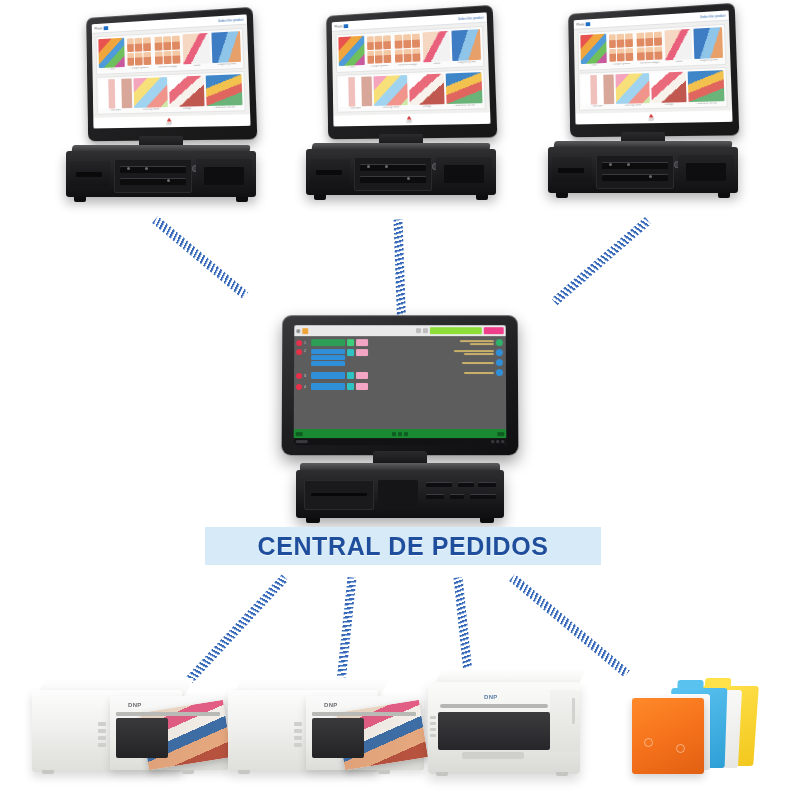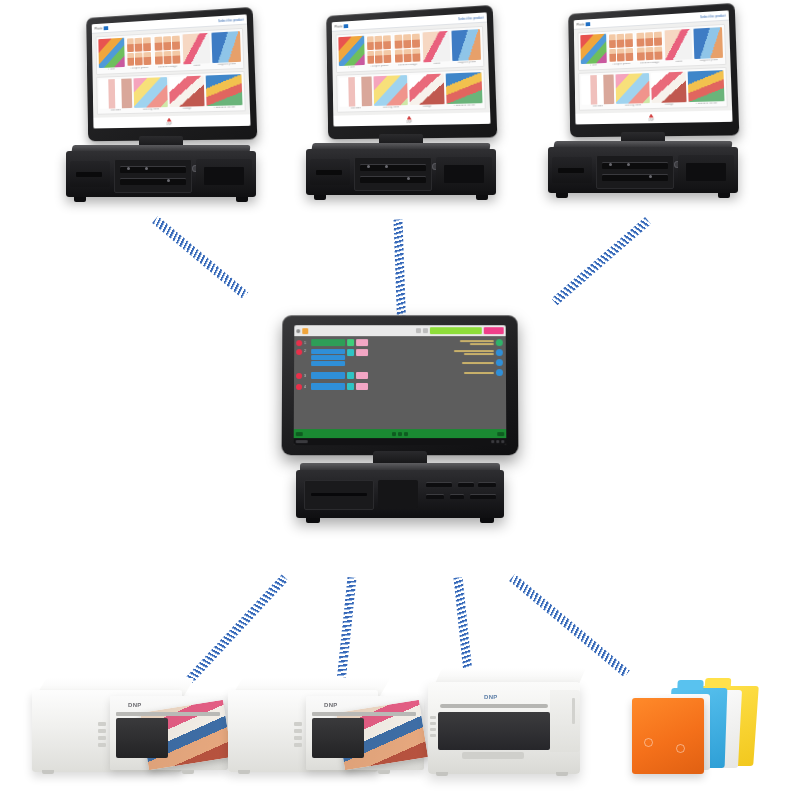--- a/index.html
+++ b/index.html
@@ -692,20 +692,23 @@
           <div class="mr" style="left:46px;top:16px;width:26px;"></div>
         </div>
       </div>
       <div class="cb-feet">
         <span style="left:10px;"></span>
           <span style="left:184px;"></span>
         </div>
     </div>
   </div>
 
+  <div id="banner">
+    <span class="btxt">CENTRAL DE PEDIDOS</span>
+  </div>
 
   <div class="printer-sm" style="left:32px;top:672px;">
     <div class="ps-topface"></div>
     <div class="ps-body"></div>
     <div class="ps-front"></div>
     <div class="ps-photo">
         <div class="pimg"></div>
       </div>
     <div class="ps-logo">DNP</div>
     <div class="ps-slot"></div>

